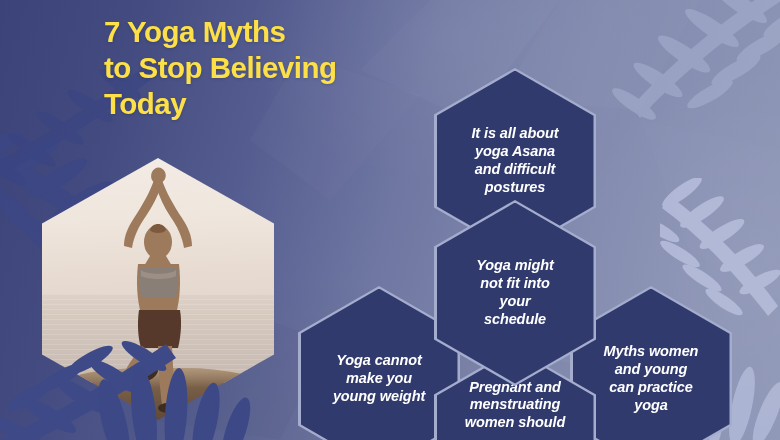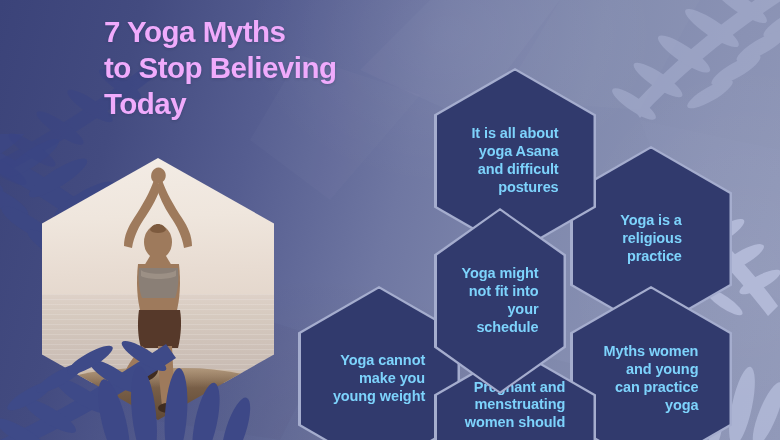--- a/index.html
+++ b/index.html
@@ -104,36 +104,37 @@
     width: calc(100% - 5px);
     height: calc(100% - 5px);
     clip-path: polygon(50% 0%, 100% 25%, 100% 75%, 50% 100%, 0% 75%, 0% 25%);
     background: #313a6d;
     display: flex;
     align-items: center;
     justify-content: center;
     padding: 4px 16px;
   }
   .hex-text {
-    color: #7dd3fc;
+    color: #ffffff;
     font-weight: bold;
     font-size: 14.5px;
     line-height: 1.24;
-    text-align: right;
+    text-align: center;
     letter-spacing: -0.1px;
     white-space: pre-line;
+    font-style: italic;
   }
 
   
   .title {
     position: absolute;
     left: 104px;
     top: 14px;
     width: 360px;
-    color: #f0abfc;
+    color: #fde047;
     font-weight: bold;
     font-size: 29.5px;
     line-height: 1.22;
     letter-spacing: -0.5px;
     white-space: pre-line;
     text-shadow: 0 1px 3px rgba(25,30,60,0.22);
   }
 </style>
 </head>
 <body>
@@ -294,29 +295,22 @@
 
   <div class="hex" style="left:434px; top:68px; width:162px; height:186px; z-index:9;">
     <div class="hex-inner">
       <div class="hex-text">It is all about
 yoga Asana
 and difficult
 postures</div>
     </div>
   </div>
 
-  <div class="hex" style="left:570px; top:146px; width:162px; height:186px; z-index:8;">
-    <div class="hex-inner">
-      <div class="hex-text">Yoga is a
-religious
-practice</div>
-    </div>
-  </div>
-
-  <div class="hex" style="left:434px; top:208px; width:132px; height:186px; z-index:10;">
+
+  <div class="hex" style="left:434px; top:200px; width:162px; height:186px; z-index:10;">
     <div class="hex-inner">
       <div class="hex-text">Yoga might
 not fit into
 your
 schedule</div>
     </div>
   </div>
 
   <div class="hex" style="left:298px; top:286px; width:162px; height:186px; z-index:8;">
     <div class="hex-inner">

